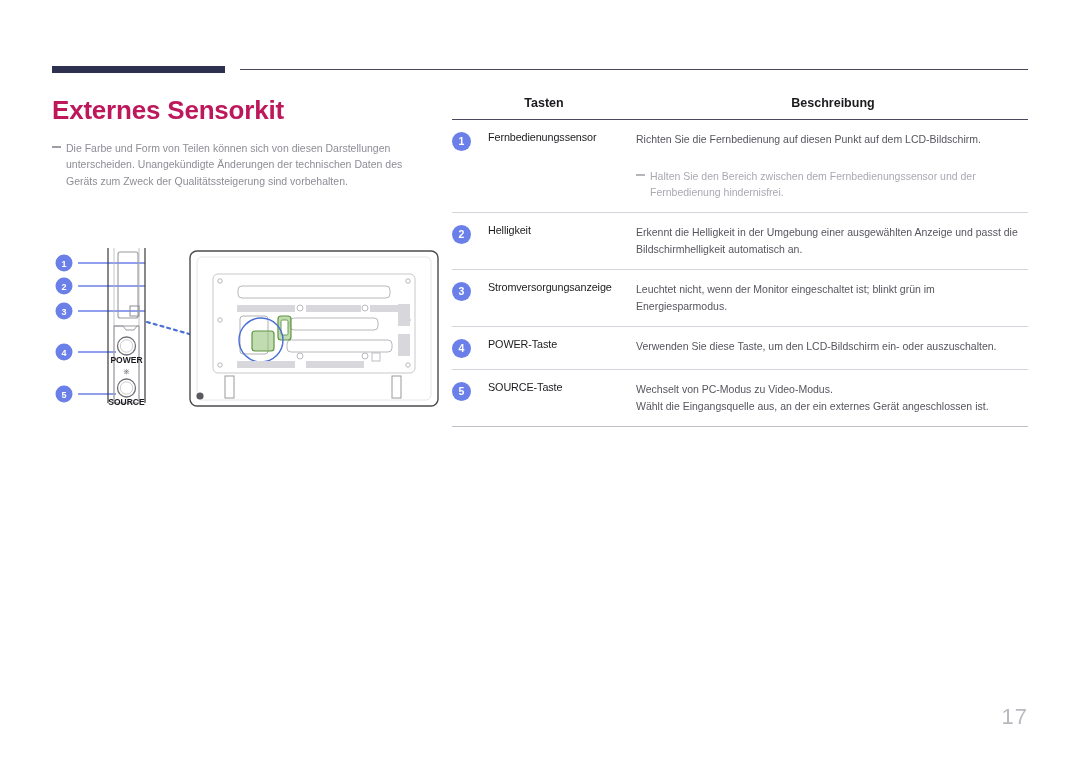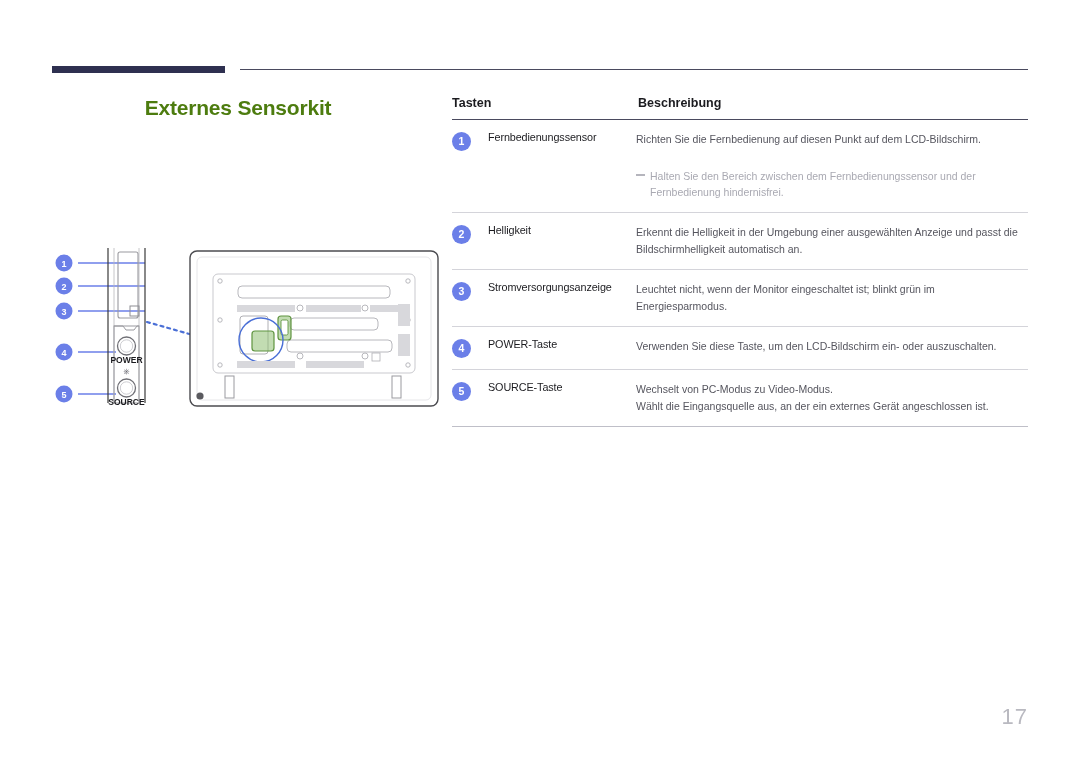--- a/index.html
+++ b/index.html
@@ -36,27 +36,26 @@
   }
 
   
   .left-col {
     position: absolute;
     left: 52px;
     top: 95px;
     width: 372px;
   }
   .page-title {
-    font-size: 21px;
+    font-size: 26px;
     font-weight: bold;
     letter-spacing: -0.2px;
-    color: #4d7c0f;
+    color: #be185d;
     margin: 0 0 14px 0;
     line-height: 1.2;
-    text-align: center;
   }
   .note {
     position: relative;
     padding-left: 14px;
     font-size: 10.5px;
     line-height: 1.55;
     color: #8d8d96;
     margin-bottom: 9px;
   }
   .note .dash {
@@ -88,21 +87,21 @@
   .tbl {
     width: 100%;
     border-collapse: collapse;
     table-layout: fixed;
   }
   .tbl col.c-num   { width: 36px; }
   .tbl col.c-key   { width: 148px; }
   .tbl col.c-desc  { width: 392px; }
 
   .tbl thead th {
-    text-align: left;
+    text-align: center;
     font-size: 12.5px;
     font-weight: bold;
     color: #1b1b1f;
     padding: 0 0 9px 0;
     vertical-align: bottom;
     border-bottom: 1.6px solid #4a4a5e;
   }
   .tbl thead th.th-desc { padding-left: 2px; }
 
   .tbl tbody td {
@@ -172,20 +171,24 @@
 </head>
 <body>
 
 <div class="top-rule-thick"></div>
 <div class="top-rule-thin"></div>
 
 <div class="left-col">
   <h1 class="page-title">Externes Sensorkit</h1>
 
 
+  <div class="note">
+    <span class="dash"></span>
+    <span>Die Farbe und Form von Teilen können sich von diesen Darstellungen unterscheiden. Unangekündigte Änderungen der technischen Daten des Geräts zum Zweck der Qualitätssteigerung sind vorbehalten.</span>
+  </div>
 </div>
 
 <div class="illustration">
   <svg class="illu-svg" width="390" height="165" viewBox="0 0 390 165" xmlns="http://www.w3.org/2000/svg">
 
     <g>
       <line x1="28" y1="15" x2="95" y2="15" stroke="#6b7fe8" stroke-width="1.6"></line>
       <circle cx="14" cy="15" r="8.5" fill="#6b7fe8"></circle>
       <text x="14" y="18.6" font-family="Liberation Sans, sans-serif" font-size="9" font-weight="bold" fill="#ffffff" text-anchor="middle">1</text>
     </g>

